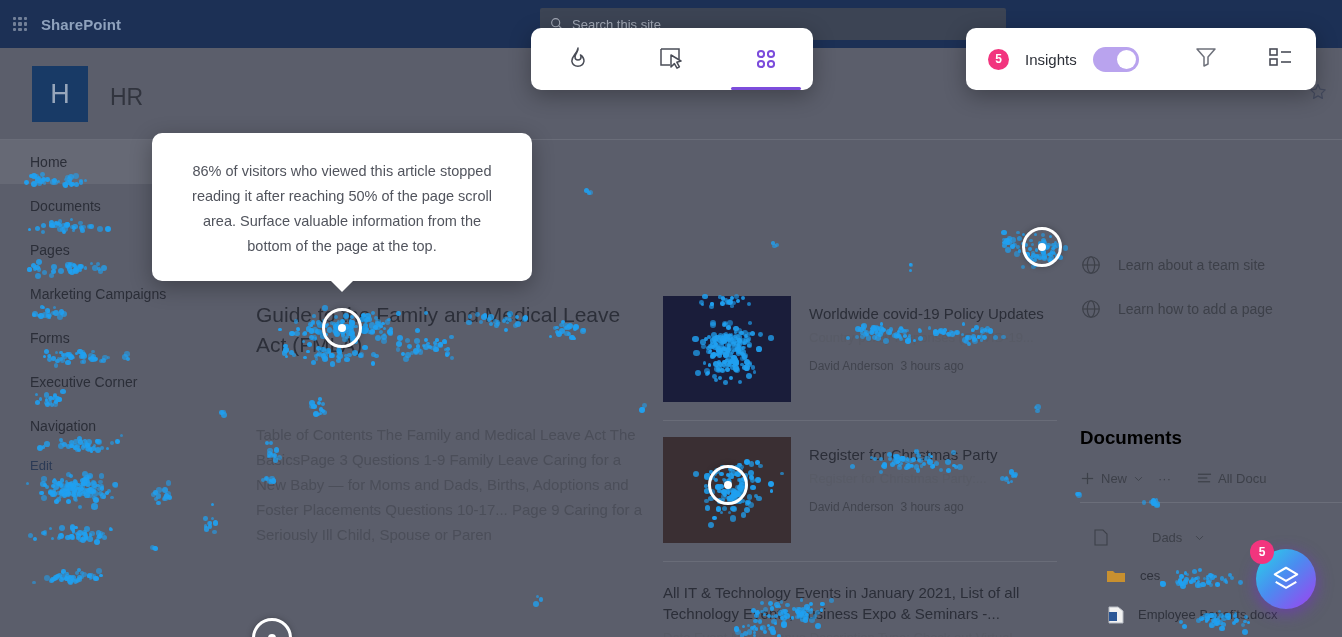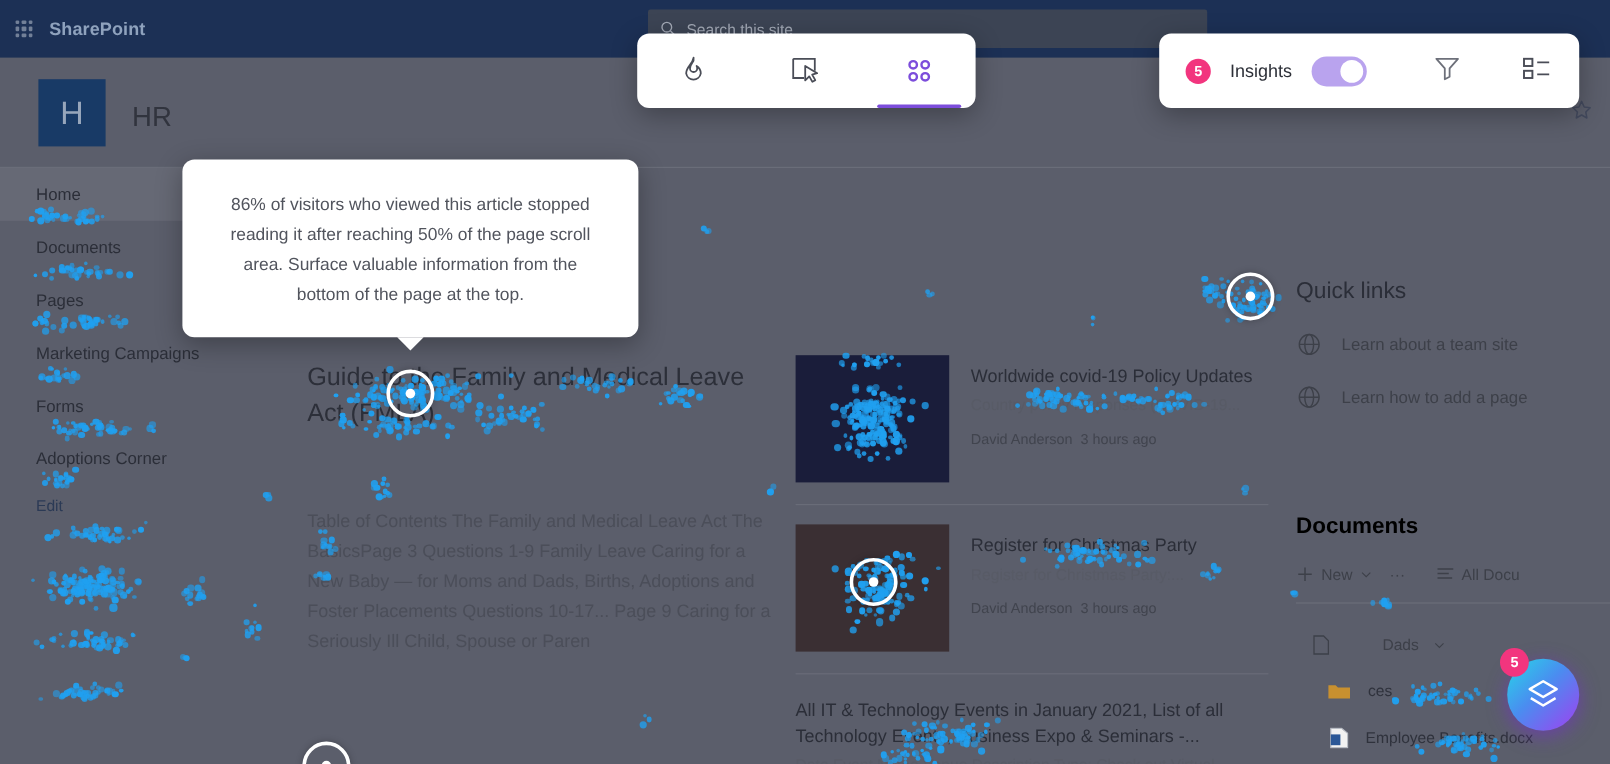--- a/index.html
+++ b/index.html
@@ -248,21 +248,24 @@
       <div class="nav-item">
           <span>Pages</span>
         </div>
       <div class="nav-item">
           <span>Marketing Campaigns</span>
         </div>
       <div class="nav-item">
           <span>Forms</span>
         </div>
       <div class="nav-item">
-          <span>Adoptions Corner</span>
+          <span>Executive Corner</span>
+        </div>
+      <div class="nav-item">
+          <span>Navigation</span>
         </div>
       <div class="nav-edit">Edit</div>
     </div>
 
     <div class="hero">
       <div class="hero-title">Guide to the Family and Medical Leave Act (FMLA)</div>
       <div class="hero-body">Table of Contents The Family and Medical Leave Act The BasicsPage 3 Questions 1-9 Family Leave Caring for a New Baby — for Moms and Dads, Births, Adoptions and Foster Placements Questions 10-17... Page 9 Caring for a Seriously Ill Child, Spouse or Paren</div>
     </div>
 
     <div class="news">
@@ -290,21 +293,20 @@
         </div>
       </div>
       <div class="news-sep"></div>
       <div class="news-wide">
         <div class="news-title">All IT &amp; Technology Events in January 2021, List of all Technology Events, Business Expo &amp; Seminars -...</div>
         <div class="news-desc">Date Event Name Venue Description Type: Check out Virtual</div>
       </div>
     </div>
 
     <div class="rail">
-      <h3>Quick links</h3>
       <div class="ql-row">
         <svg width="22" height="22" viewBox="0 0 24 24">
           <circle cx="12" cy="12" r="9" fill="none" stroke="#3d4049" stroke-width="1.3"></circle>
           <ellipse cx="12" cy="12" rx="4" ry="9" fill="none" stroke="#3d4049" stroke-width="1.3"></ellipse>
           <line x1="3" y1="12" x2="21" y2="12" stroke="#3d4049" stroke-width="1.3"></line>
         </svg>
         <span>Learn about a team site</span>
       </div>
       <div class="ql-row">
         <svg width="22" height="22" viewBox="0 0 24 24">

